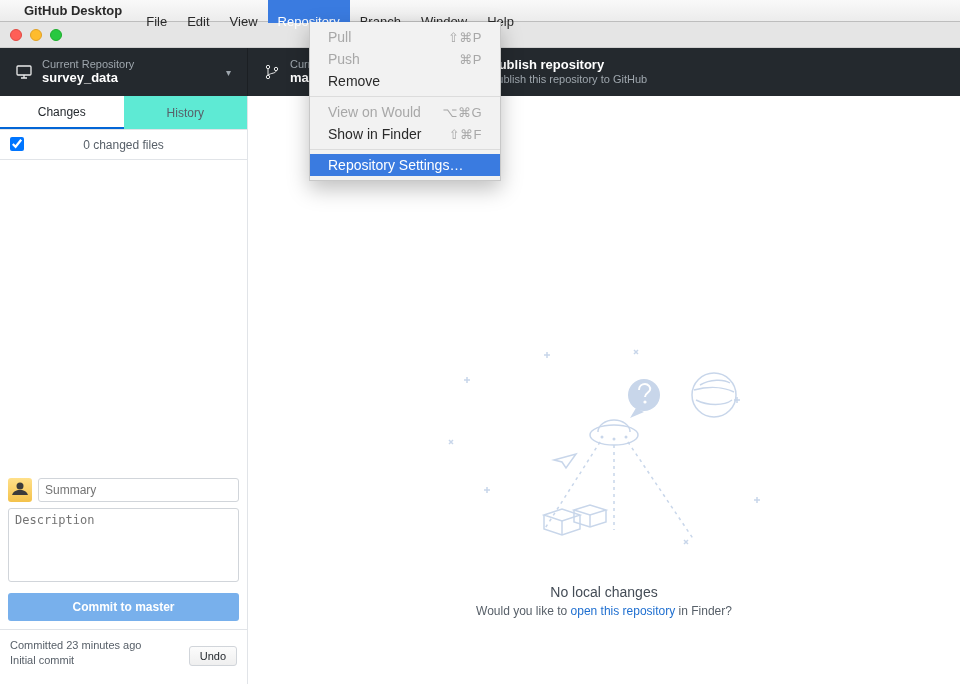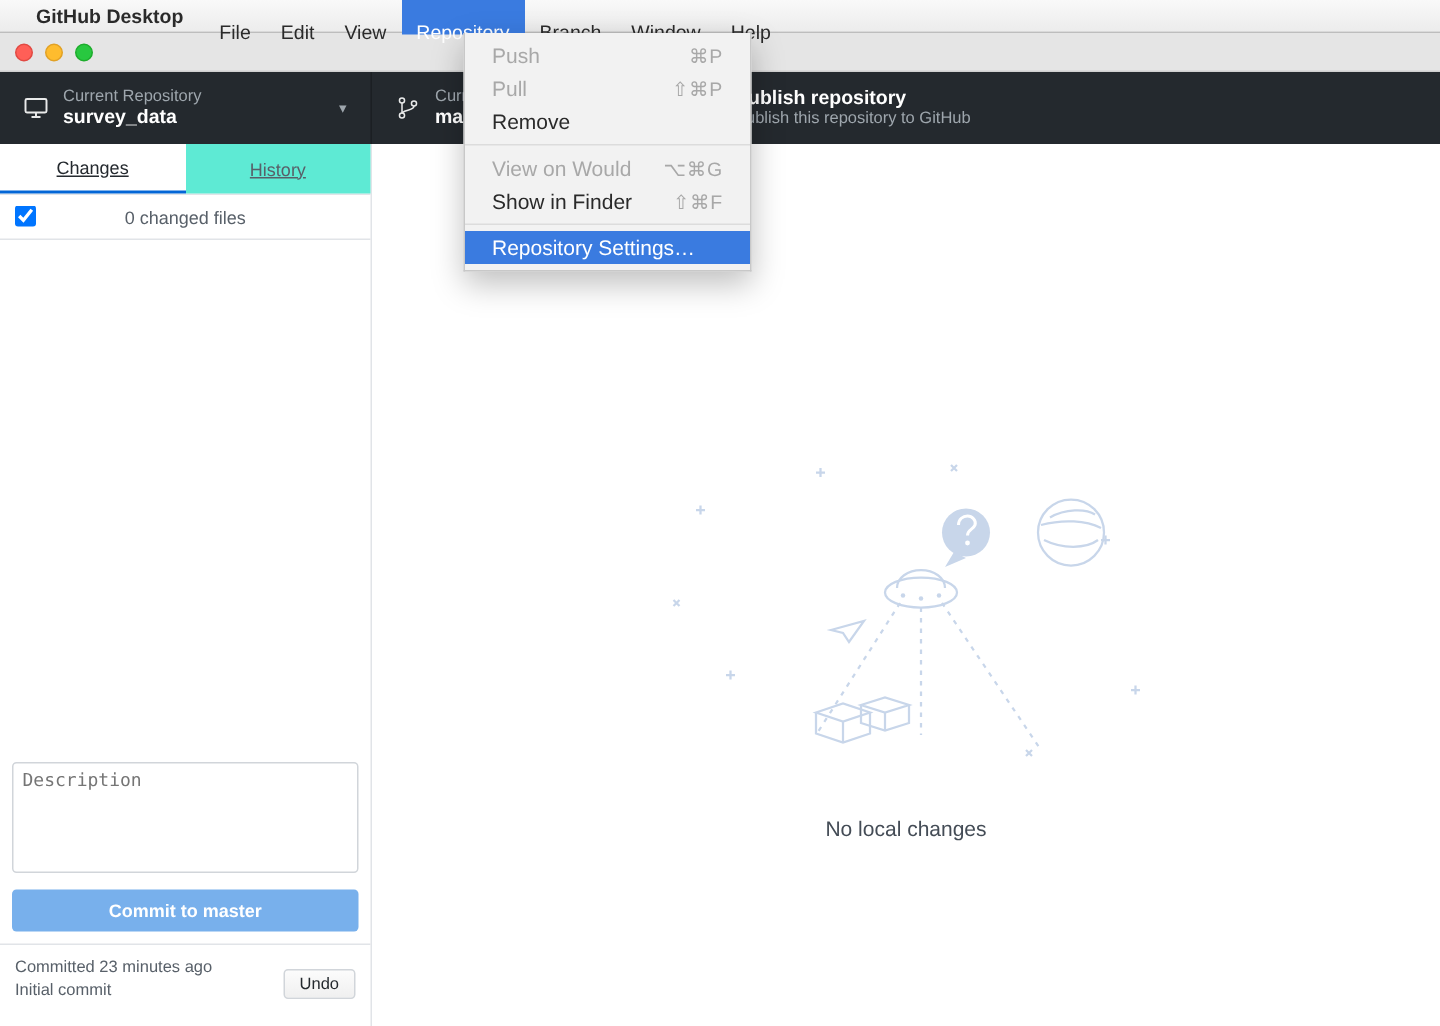--- a/index.html
+++ b/index.html
@@ -103,21 +103,21 @@
   width: 248px;
   border-right: 1px solid #e1e4e8;
   display: flex;
   flex-direction: column;
   background: #fff;
 }
 .tabs { display: flex; height: 34px; border-bottom: 1px solid #e1e4e8; }
 .tab {
   flex: 1;
   display: flex; align-items: center; justify-content: center;
-  font-size: 12px; color: #586069; text-decoration: underline;
+  font-size: 12px; color: #586069;
 }
 .tab.active { color: #24292e; border-bottom: 2px solid #0366d6; background: #fff; }
 .tab:not(.active) { background: #5eead4; }
 
 .changes-row {
   display: flex; align-items: center; justify-content: center;
   height: 30px; font-size: 12px; color: #586069;
   border-bottom: 1px solid #e1e4e8;
   position: relative;
 }
@@ -160,21 +160,21 @@
 .undo-btn {
   font-size: 11px; padding: 3px 10px; border: 1px solid #d1d5da;
   background: linear-gradient(#fcfcfc,#efefef); border-radius: 3px;
   color: #24292e; margin-top: 6px;
 }
 
 
 .main-pane {
   flex: 1; display: flex; flex-direction: column;
   align-items: center; justify-content: flex-end;
-  padding-bottom: 120px;
+  padding-bottom: 66px;
   position: relative;
 }
 .empty-art {
   width: 340px; height: 220px; position: relative;
   margin-bottom: 24px;
 }
 .empty-art svg { position: absolute; inset: 0; }
 .empty-title { font-size: 14px; color: #444c56; margin-bottom: 4px; }
 .empty-sub { font-size: 12px; color: #586069; }
 .empty-sub .link { color: #1f6fd0; }
@@ -190,26 +190,26 @@
   <span class="menu-item">Edit</span>
   <span class="menu-item">View</span>
   <span class="menu-item active">Repository</span>
   <span class="menu-item">Branch</span>
   <span class="menu-item">Window</span>
   <span class="menu-item">Help</span>
 </div>
 
 <div class="dropdown">
   <div class="dd-item disabled">
+    <span>Pull</span>
+    <span class="shortcut">⇧⌘P</span>
+  </div>
+  <div class="dd-item disabled">
     <span>Push</span>
     <span class="shortcut">⌘P</span>
-  </div>
-  <div class="dd-item disabled">
-    <span>Pull</span>
-    <span class="shortcut">⇧⌘P</span>
   </div>
   <div class="dd-item">
     <span>Remove</span>
   </div>
   <div class="dd-sep"></div>
   <div class="dd-item disabled">
     <span>View on Would</span>
     <span class="shortcut">⌥⌘G</span>
   </div>
   <div class="dd-item">
@@ -272,20 +272,29 @@
       <div class="tab active">Changes</div>
       <div class="tab">History</div>
     </div>
     <div class="changes-row">
       <input type="checkbox" class="chk" checked="" style="">
       <span>0 changed files</span>
     </div>
     <div class="sidebar-fill"></div>
 
     <div class="commit-area">
+      <div class="summary-row">
+        <div class="avatar">
+          <svg width="20" height="18" viewBox="0 0 20 18">
+              <path d="M2 14c2-5 6-5 8-5s6 0 8 5" fill="#3b3b3b"></path>
+              <circle cx="10" cy="5" r="3.5" fill="#3b3b3b"></circle>
+            </svg>
+        </div>
+        <input class="field" placeholder="Summary" style="">
+      </div>
       <textarea class="field desc" placeholder="Description" style=""></textarea>
       <button class="commit-btn">
         <span>Commit to </span><span class="br">master</span>
       </button>
     </div>
 
     <div class="last-commit">
       <div class="lc-texts">
         <div>Committed 23 minutes ago</div>
         <div>Initial commit</div>
@@ -337,15 +346,18 @@
             <path d="M110 175v14l18 6 18-6v-14"></path>
             <path d="M128 181v14"></path>
             <path d="M140 170l16-5 16 5-16 5z"></path>
             <path d="M140 170v12l16 5 16-5v-12"></path>
             <path d="M156 175v12"></path>
           </g>
         </g>
       </svg>
     </div>
     <div class="empty-title">No local changes</div>
+    <div class="empty-sub">
+      <span>Would you like to </span><span class="link">open this repository</span><span> in Finder?</span>
+    </div>
   </div>
 
 </div>
 
 </body></html>

